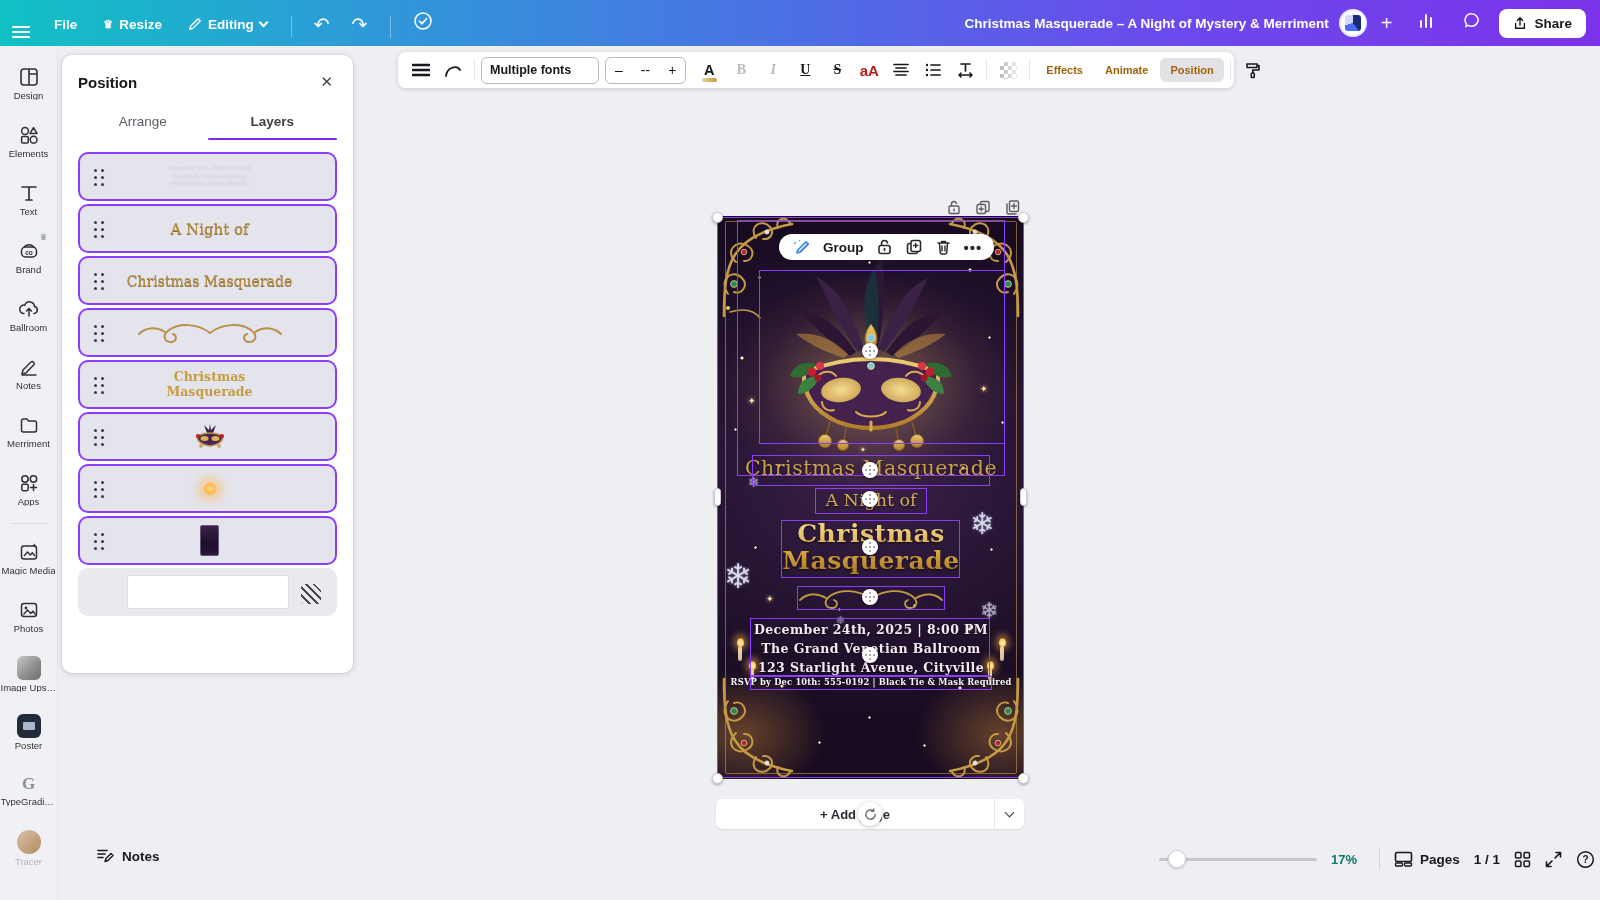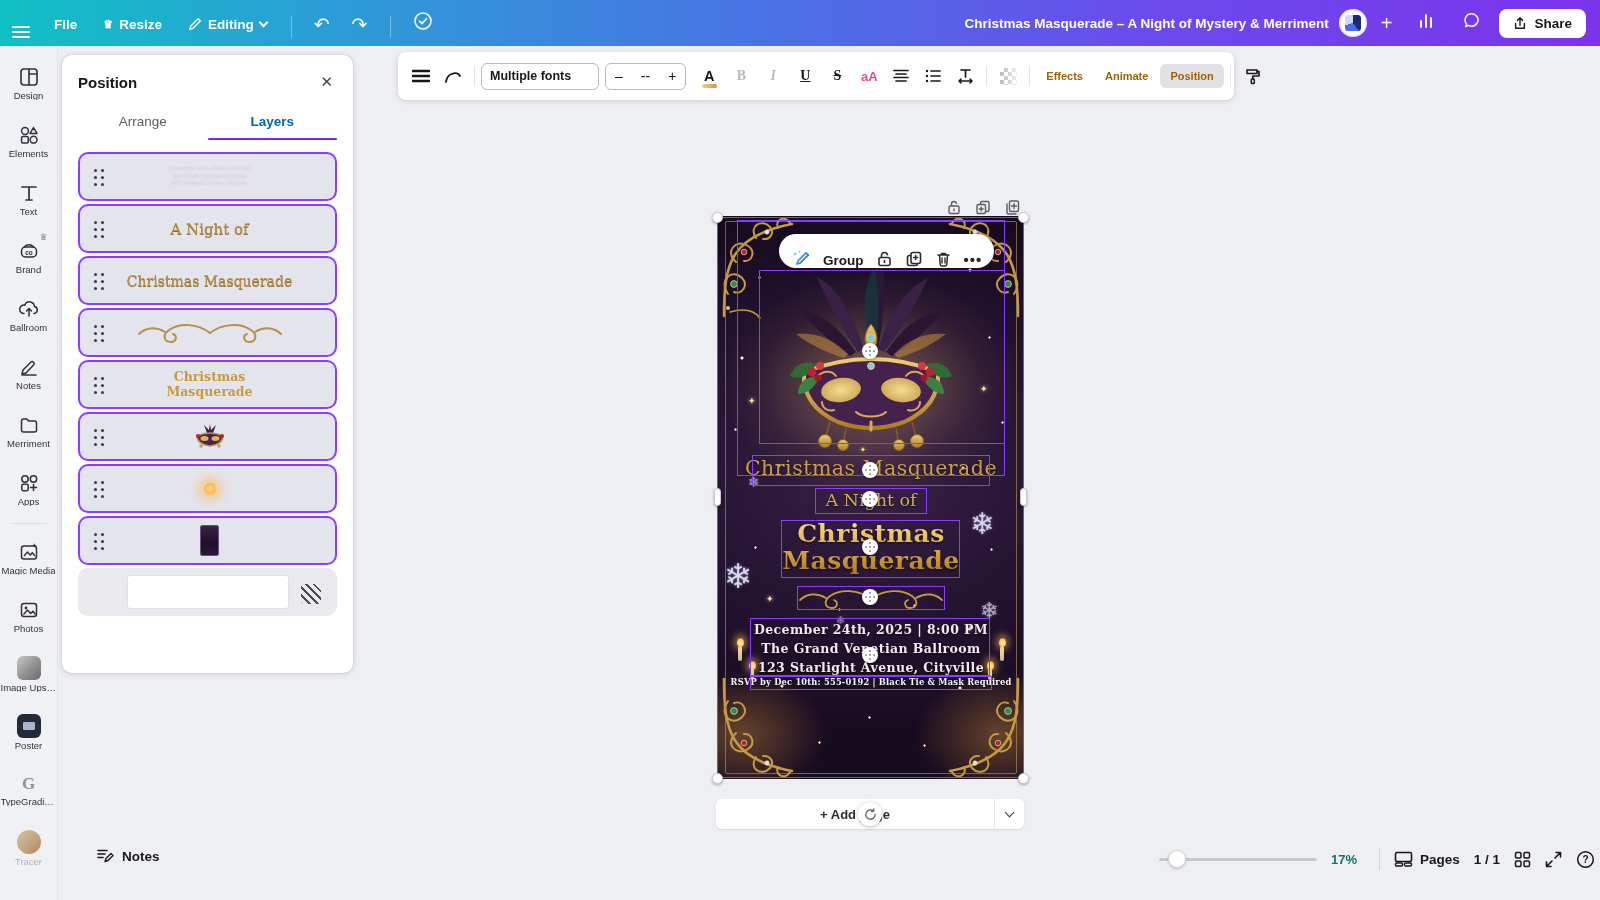--- a/index.html
+++ b/index.html
@@ -48,21 +48,21 @@
   .sb-dim .sb-label { color:#b2b3ba; }
 
   
   .panel { position:absolute; left:62px; top:55px; width:291px; height:618px; background:#fff;
     border-radius:10px; box-shadow:0 1px 6px rgba(20,20,40,.14), 0 0 0 1px rgba(20,20,40,.04); z-index:45; padding:16px; }
   .panel-head { display:flex; align-items:center; justify-content:space-between; }
   .panel-title { font-size:15px; font-weight:700; color:#17171c; }
   .panel-close { font-size:15px; color:#43434d; cursor:pointer; padding:2px 4px;}
   .panel-tabs { display:flex; margin-top:12px; }
   .panel-tab { flex:1; text-align:center; font-size:13.5px; padding:9px 0 10px; cursor:pointer; color:#5c5c66; position:relative;}
-  .panel-tab.active { color:#0369a1; font-weight:700; }
+  .panel-tab.active { color:#404040; font-weight:700; }
   .panel-tab.active::after { content:""; position:absolute; left:0; right:0; bottom:-1px; height:2.5px; background:#7c2ae8; border-radius:2px;}
   .seg { display:flex; border:1px solid #dcdde2; border-radius:8px; overflow:hidden; margin-top:12px; }
   .seg-opt { flex:1; text-align:center; font-size:13px; font-weight:600; color:#17171c; padding:8px 0; cursor:pointer; background:#fff;}
   .seg-opt.active { background:#ebe3fb; color:#201a30; }
   .layer-list { margin-top:13px; display:flex; flex-direction:column; gap:3px; }
   .layer-item { height:49px; border:2px solid #8b3dff; border-radius:10px; background:#e4e4ec;
     display:flex; align-items:center; cursor:pointer; position:relative; }
   .layer-item.noborder { border-color:transparent; background:#e9e9ee; height:48px;}
   .drag-dots { width:26px; margin-left:8px; position:relative; height:20px; flex:0 0 auto;}
   .drag-dots::before { content:""; position:absolute; left:6px; top:2px; width:3px; height:3px; border-radius:50%;
@@ -71,21 +71,21 @@
   .lp-tiny { font-size:5px; line-height:1.5; color:#fdfdfd; text-align:center; text-shadow:0 0 1px rgba(120,110,140,.8); font-family:"DejaVu Serif",serif;}
   .lp-gold { font-family:"DejaVu Serif",serif; color:#b5914c; font-size:15px; text-shadow:0 .5px 0 #8a6a2a; }
   .lp-gold-bold { font-family:"DejaVu Serif",serif; color:#c79b3f; font-weight:700; font-size:12.5px; line-height:1.15; text-align:center;}
   .lp-glow { width:16px; height:16px; border-radius:50%; background:radial-gradient(circle,#ffd98a 0%,#ffb84d 45%,rgba(255,170,60,0) 75%); box-shadow:0 0 8px 4px rgba(255,180,80,.55);}
   .lp-poster { width:19px; height:31px; border-radius:2px; background:linear-gradient(180deg,#3a2248,#1d1028 60%,#2a1838); border:1px solid #6a5080; }
   .bg-swatch { width:160px; height:32px; background:#fff; border-radius:2px; box-shadow:0 0 0 1px #dfe0e4; margin:0 auto;}
   .stripe-icon { position:absolute; right:14px; top:14px; width:20px; height:20px; border-radius:4px;
     background:repeating-linear-gradient(45deg,#4a4a52 0 2px,transparent 2px 5.5px); cursor:pointer;}
 
   
-  .ttoolbar { position:absolute; left:398px; top:52px; width:836px; height:48px; background:#fff;
+  .ttoolbar { position:absolute; left:398px; top:52px; width:836px; height:36px; background:#fff;
     border-radius:8px; box-shadow:0 1px 5px rgba(20,20,40,.16); display:flex; align-items:center; padding:0 8px; gap:2px; z-index:46;}
   .tt-icon { width:30px; height:28px; display:flex; align-items:center; justify-content:center; border-radius:6px; cursor:pointer; color:#17171c; flex:0 0 auto;}
   .tt-div { width:1px; height:20px; background:#e6e6ea; margin:0 4px; flex:0 0 auto;}
   .font-box { width:118px; height:27px; border:1px solid #b9bac2; border-radius:6px; display:flex; align-items:center;
     padding:0 8px; font-size:12.5px; font-weight:600; color:#17171c; cursor:pointer; flex:0 0 auto;}
   .size-box { height:27px; border:1px solid #b9bac2; border-radius:6px; display:flex; align-items:center; flex:0 0 auto; margin-left:4px;}
   .size-box span { padding:0 9px; font-size:14px; color:#17171c; cursor:pointer;}
   .size-val { font-size:12px; color:#9a9aa2; min-width:22px; text-align:center; cursor:text;}
   .fmt { font-size:14px; font-weight:700; color:#b9b9c0; font-family:"Liberation Serif",serif;}
   .fmt.on { color:#17171c; }
@@ -142,22 +142,22 @@
     box-shadow:0 1px 3px rgba(0,0,0,.3); z-index:30;}
   .h-corner { width:11px; height:11px; }
   .h-side { width:7px; height:18px; border-radius:4px; }
   .chandle { position:absolute; width:16px; height:16px; background:#fff; border-radius:50%;
     box-shadow:0 1px 3px rgba(0,0,0,.35); z-index:29;}
   .chandle::after { content:""; position:absolute; width:2px; height:2px; background:#8d8d99; border-radius:50%;
     top:50%; left:50%; margin:-1px 0 0 -1px;
     box-shadow:0 -4px 0 #8d8d99, 0 4px 0 #8d8d99, -4px 0 0 #8d8d99, 4px 0 0 #8d8d99; }
 
   
-  .gtoolbar { position:absolute; left:721px; top:188px; height:34px; background:#fff; border-radius:17px;
-    box-shadow:0 1px 6px rgba(20,20,40,.25); display:flex; align-items:flex-end; padding:0 12px; gap:12px; z-index:35;}
+  .gtoolbar { position:absolute; left:721px; top:188px; height:26px; background:#fff; border-radius:17px;
+    box-shadow:0 1px 6px rgba(20,20,40,.25); display:flex; align-items:center; padding:0 12px; gap:12px; z-index:35;}
   .gt-label { font-size:13.5px; font-weight:700; color:#17171c; cursor:pointer;}
   .gt-icon { display:flex; align-items:center; cursor:pointer; color:#2a2a32;}
   .gt-dots { font-size:15px; font-weight:700; color:#2a2a32; letter-spacing:1px; cursor:pointer;}
 
   
   .add-page { position:absolute; left:658px; top:753px; width:308px; height:30px; background:#fff; border-radius:6px;
     box-shadow:0 1px 2px rgba(20,20,40,.1); display:flex; align-items:center; z-index:20; cursor:pointer;}
   .ap-main { flex:1; text-align:center; font-size:13px; font-weight:700; color:#2c2c34; }
   .ap-chev { width:30px; height:30px; border-left:1px solid #e8e8ec; display:flex; align-items:center; justify-content:center; cursor:pointer;}
   .ap-chev i { width:7px; height:7px; border-right:1.8px solid #3a3a42; border-bottom:1.8px solid #3a3a42; transform:rotate(45deg); margin-top:-3px;}
@@ -732,21 +732,21 @@
     <div class="tt-icon">
         <span class="fmt" style="font-style:italic;">I</span>
       </div>
     <div class="tt-icon">
         <span class="fmt on" style="text-decoration:underline;">U</span>
       </div>
     <div class="tt-icon">
         <span class="fmt on" style="text-decoration:line-through;">S</span>
       </div>
     <div class="tt-icon">
-        <span style="font-size:13px;font-weight:600;color:#ec4899;">aA</span>
+        <span style="font-size:15px;font-weight:600;color:#b91c1c;">aA</span>
       </div>
     <div class="tt-icon">
       <svg width="16" height="14" viewBox="0 0 16 14">
           <path d="M1 1.5 H15 M3 5 H13 M1 8.5 H15 M3 12 H13" stroke="#17171c" stroke-width="1.7" stroke-linecap="round"></path>
         </svg>
     </div>
     <div class="tt-icon">
       <svg width="16" height="14" viewBox="0 0 16 14">
           <circle cx="2" cy="2" r="1.2" fill="#17171c"></circle>
           <circle cx="2" cy="7" r="1.2" fill="#17171c"></circle>

